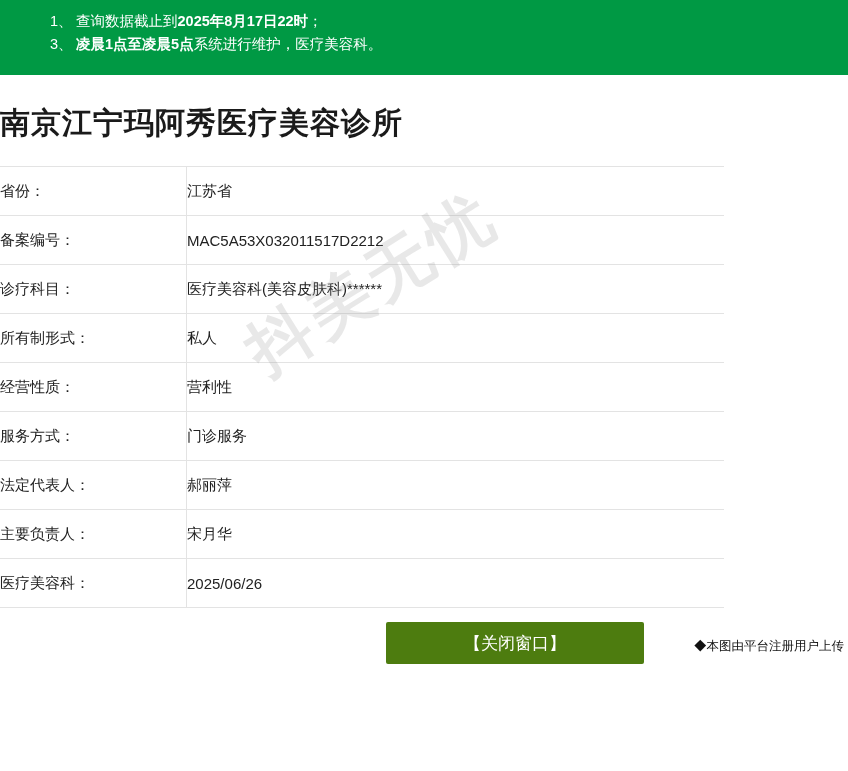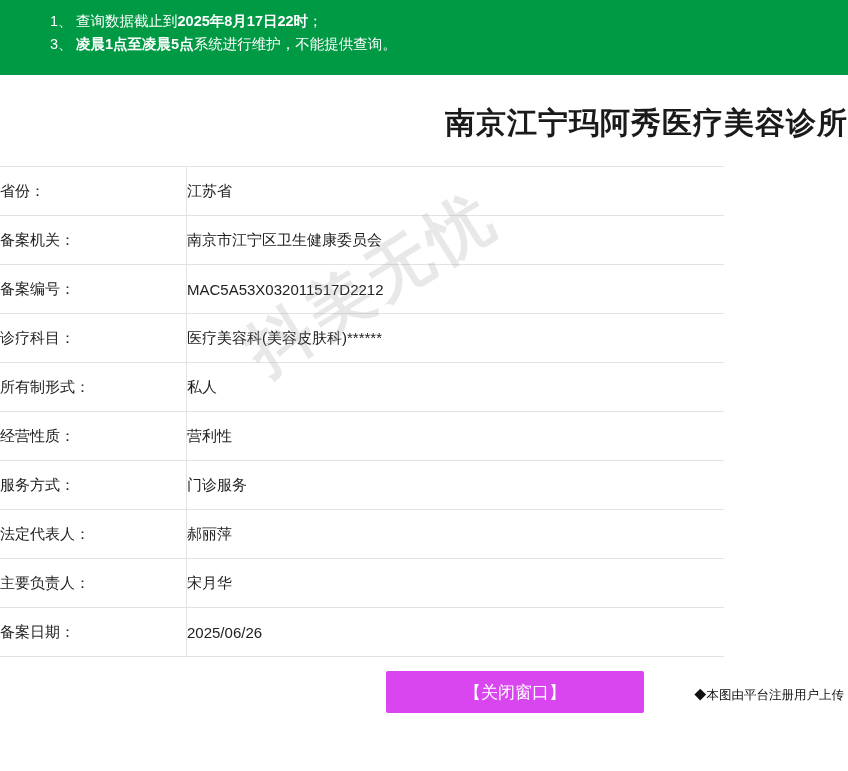--- a/index.html
+++ b/index.html
@@ -32,21 +32,21 @@
   .notice-line .num {
     display: inline-block;
     width: 26px;
   }
   .notice-line b {
     font-weight: bold;
   }
 
   
   .title-wrap {
-    text-align: right;
+    text-align: left;
     padding: 28px 0 22px 0;
   }
   .title {
     font-size: 30px;
     font-weight: bold;
     color: #1a1a1a;
     letter-spacing: 1px;
   }
 
   
@@ -98,21 +98,21 @@
   .footer {
     position: relative;
     height: 56px;
   }
   .close-btn {
     position: absolute;
     left: 386px;
     top: 14px;
     width: 258px;
     height: 42px;
-    background: #d946ef;
+    background: #4d7c0f;
     color: #ffffff;
     font-size: 17px;
     text-align: center;
     line-height: 42px;
     border: none;
     border-radius: 2px;
     cursor: pointer;
     font-family: "Liberation Sans", sans-serif;
   }
   .uploader-note {
@@ -126,39 +126,35 @@
   }
 </style>
 </head>
 <body>
 
 <div class="notice">
   <div class="notice-line">
     <span class="num">1、</span><span>查询数据截止到</span><b>2025年8月17日22时</b><span>；</span>
   </div>
   <div class="notice-line">
-    <span class="num">3、</span><b>凌晨1点至凌晨5点</b><span>系统进行维护，不能提供查询。</span>
+    <span class="num">3、</span><b>凌晨1点至凌晨5点</b><span>系统进行维护，医疗美容科。</span>
   </div>
 </div>
 
 <div class="title-wrap">
   <div class="title">南京江宁玛阿秀医疗美容诊所</div>
 </div>
 
 <div class="watermark">抖美无忧</div>
 
 <table class="info">
   <tbody>
     <tr>
       <td class="label">省份：</td>
       <td class="value">江苏省</td>
-    </tr>
-    <tr>
-      <td class="label">备案机关：</td>
-      <td class="value">南京市江宁区卫生健康委员会</td>
     </tr>
     <tr>
       <td class="label">备案编号：</td>
       <td class="value">MAC5A53X032011517D2212</td>
     </tr>
     <tr>
       <td class="label">诊疗科目：</td>
       <td class="value">医疗美容科(美容皮肤科)******</td>
     </tr>
     <tr>
@@ -175,21 +171,21 @@
     </tr>
     <tr>
       <td class="label">法定代表人：</td>
       <td class="value">郝丽萍</td>
     </tr>
     <tr>
       <td class="label">主要负责人：</td>
       <td class="value">宋月华</td>
     </tr>
     <tr>
-      <td class="label">备案日期：</td>
+      <td class="label">医疗美容科：</td>
       <td class="value">2025/06/26</td>
     </tr>
   </tbody>
 </table>
 
 <div class="footer">
   <button class="close-btn">【关闭窗口】</button>
   <div class="uploader-note">◆本图由平台注册用户上传</div>
 </div>
 

